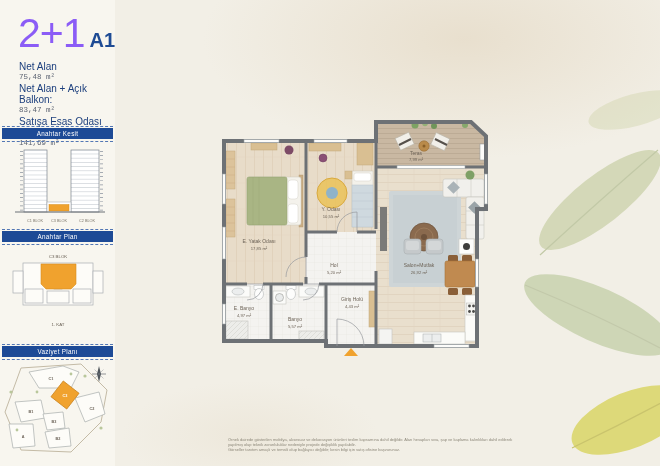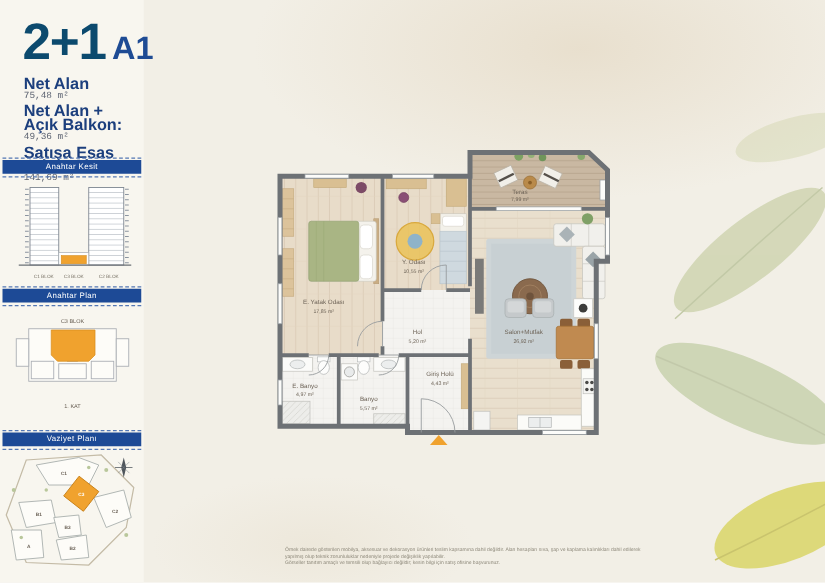--- a/index.html
+++ b/index.html
@@ -5,24 +5,24 @@
   html,body{margin:0;padding:0;}
   .page{position:relative;width:660px;height:466px;background:#f2efe6;overflow:hidden;
         font-family:"Liberation Sans",sans-serif;color:#3c3a34;}
   .wash{position:absolute;pointer-events:none;}
   .wash1{left:200px;top:-60px;width:480px;height:220px;
          background:radial-gradient(ellipse at 55% 45%, rgba(226,213,190,.6), rgba(226,213,190,0) 70%);}
   .wash2{left:120px;top:380px;width:260px;height:110px;
          background:radial-gradient(ellipse, rgba(228,218,198,.35), rgba(228,218,198,0) 70%);}
   .left-panel{position:absolute;left:0;top:0;width:115px;height:466px;background:#f8f6ef;}
   .title-row{position:absolute;left:18px;top:10px;display:flex;align-items:baseline;gap:5px;}
-  .title-main{font-size:41px;font-weight:bold;color:#0c4a6e;letter-spacing:-1px;}
-  .title-variant{font-size:26px;font-weight:bold;color:#1e4b94;text-align:center;}
+  .title-main{font-size:41px;font-weight:normal;color:#8b5cf6;letter-spacing:-1px;}
+  .title-variant{font-size:20px;font-weight:bold;color:#1e4b94;text-align:center;}
   .stats{position:absolute;left:19px;top:61px;width:94px;}
-  .stat-label{font-size:13px;font-weight:bold;color:#1c3f7d;line-height:11px;}
+  .stat-label{font-size:10px;font-weight:normal;color:#1c3f7d;line-height:11px;}
   .stat-value{font-size:7.5px;color:#5d6472;line-height:11px;font-family:Liberation Mono, monospace;}
   .hdr-bar{position:absolute;left:2px;width:111px;height:11px;background:#1d4a96;color:#fff;
            font-size:6.3px;line-height:11px;text-align:center;letter-spacing:.3px;}
   .dashline{position:absolute;left:2px;width:111px;height:0;border-top:1px dashed #5377b4;}
   .diagram{position:absolute;left:1px;}
   .disclaimer{position:absolute;left:228px;top:437px;width:300px;font-size:4px;line-height:5px;color:#8d887a;}
   svg text{font-family:"Liberation Sans",sans-serif;}
   .room-name{font-size:5px;fill:#6e6458;}
   .room-area{font-size:4.2px;fill:#6e6458;}
   .blk-lbl{font-size:3.8px;fill:#7a7468;}
@@ -59,21 +59,21 @@
 
     <div class="title-row">
       <span class="title-main">2+1</span>
       <span class="title-variant">A1</span>
     </div>
 
     <div class="stats">
       <div class="stat-label">Net Alan</div>
       <div class="stat-value">75,48 m²</div>
       <div class="stat-label">Net Alan + Açık Balkon:</div>
-      <div class="stat-value">49,36 m²</div>
+      <div class="stat-value">83,47 m²</div>
       <div class="stat-label">Satışa Esas Odası Alan:</div>
       <div class="stat-value">141,69 m²</div>
     </div>
 
     <div class="dashline" style="top:126px;"></div>
     <div class="hdr-bar" style="top:128px;">Anahtar Kesit</div>
     <div class="dashline" style="top:141px;"></div>
 
     <svg class="diagram" style="top:146px;" width="113" height="82" viewBox="0 0 113 82">
       <defs>

